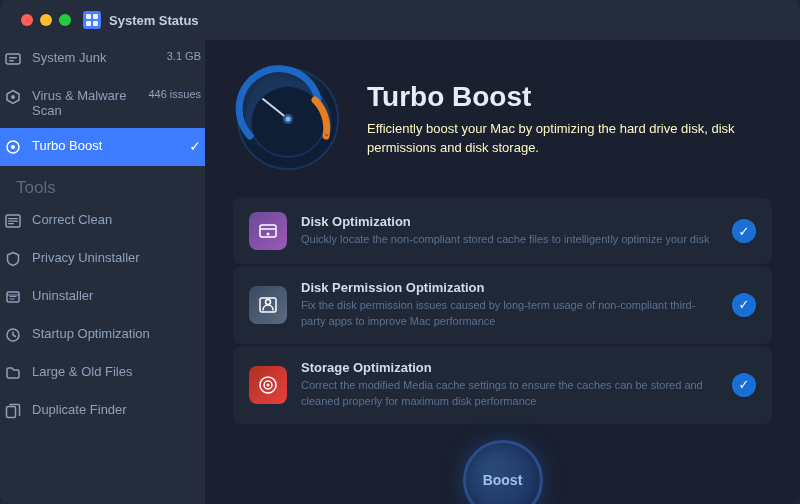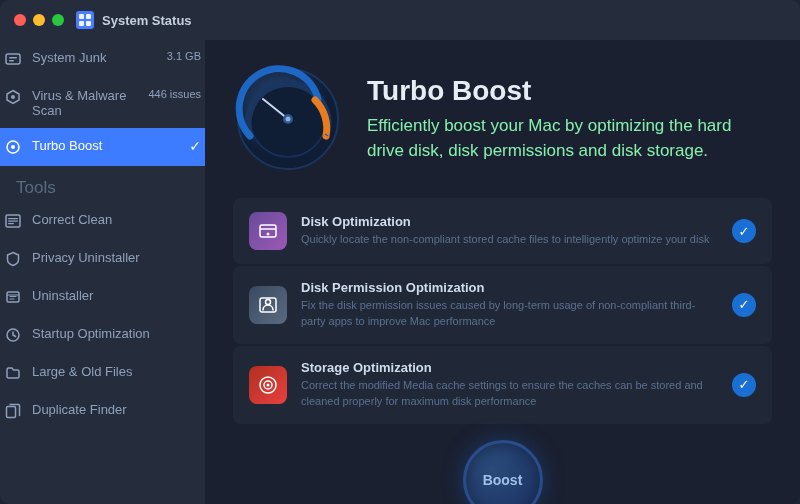--- a/index.html
+++ b/index.html
@@ -20,21 +20,21 @@
       display: flex;
       flex-direction: column;
     }
 
     
     .titlebar {
       height: 40px;
       background: #252d3d;
       display: flex;
       align-items: center;
-      padding: 0 14px;
+      padding: 0 21px;
       flex-shrink: 0;
     }
     .traffic-lights {
       display: flex;
       gap: 7px;
       margin-right: 12px;
     }
     .tl {
       width: 12px;
       height: 12px;
@@ -149,22 +149,22 @@
       height: 110px;
     }
     .header-text { }
     .header-title {
       font-size: 28px;
       font-weight: 700;
       color: #e8edf5;
       margin-bottom: 6px;
     }
     .header-desc {
-      font-size: 17px;
-      color: #86efac;
+      font-size: 13px;
+      color: #fef9c3;
       line-height: 1.5;
       max-width: 380px;
     }
 
     
     .features {
       display: flex;
       flex-direction: column;
       gap: 2px;
       flex: 1;

